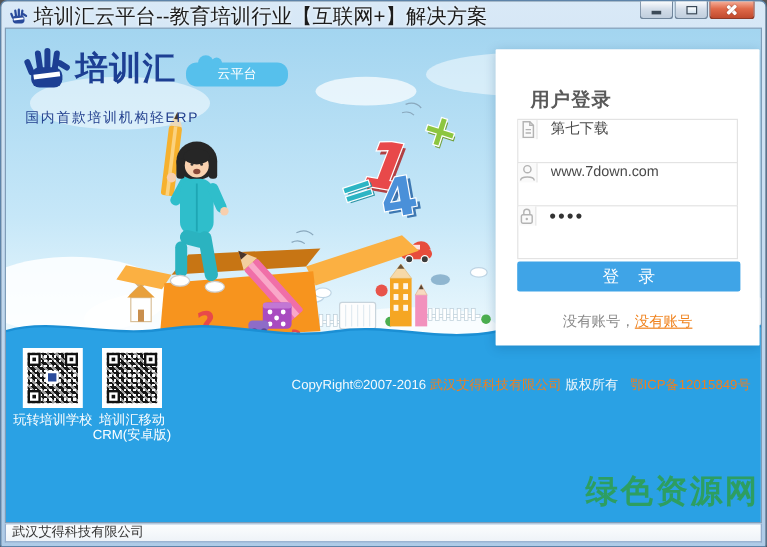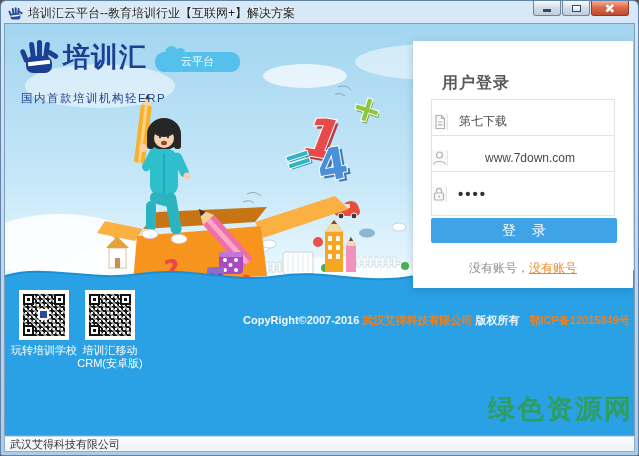--- a/index.html
+++ b/index.html
@@ -4,21 +4,21 @@
 <style>
   * { margin:0; padding:0; box-sizing:border-box; }
   body { font-family:"Liberation Sans", sans-serif; background:#555; }
 
   
   .window { width:639px; height:456px; border:1px solid #5d83a8;
     border-radius:6px 6px 2px 2px; background:linear-gradient(#d9e9f7,#aecbe7);
     padding:0 3px 3px; position:relative; overflow:hidden; }
   .titlebar { height:22px; position:relative; display:flex; align-items:center; padding:3px 4px 0; }
   .app-icon { width:15px; height:15px; flex:0 0 auto; }
-  .title-text { font-size:12px; color:#1c1c1c; margin-left:5px; white-space:nowrap;
+  .title-text { font-size:17px; color:#1c1c1c; margin-left:5px; white-space:nowrap;
     text-shadow:0 0 3px #fff; }
   .winbtns { position:absolute; right:6px; top:0; display:flex; }
   .winbtn { width:28px; height:15px; border:1px solid #70859b; border-top:none;
     border-radius:0 0 3px 3px; background:linear-gradient(#fcfdfe,#d3dde9 48%,#c0cedd);
     margin-left:1px; display:flex; align-items:center; justify-content:center; cursor:pointer; }
   .winbtn.min i { display:block; width:8px; height:3px; background:#3c4a58; margin-top:4px; }
   .winbtn.max i { display:block; width:9px; height:7px; border:1px solid #3c4a58;
     background:linear-gradient(#fff,#cfe0ee); }
   .winbtn.close { width:38px; background:linear-gradient(#f6b09a,#e06a4a 45%,#c04a2e);
     border-color:#8e3a28; position:relative; }
@@ -48,27 +48,27 @@
   .cloud-badge b { position:relative; z-index:1; font-weight:normal; }
   .brand-tagline { font-size:11.5px; color:#24418f; letter-spacing:1.5px; margin-top:14px;
     margin-left:2px; }
 
   
   .login-card { position:absolute; left:408px; top:17px; width:220px; height:247px;
     background:#fff; border-radius:1px; box-shadow:0 2px 9px rgba(10,60,110,.22); }
   .login-title { position:absolute; left:29px; top:32px; font-size:16px; color:#595959;
     font-weight:bold; letter-spacing:1px; }
   .field { position:absolute; left:18px; width:184px; height:45px;
-    border:1px solid #e3e3e3; background:#fff; display:flex; align-items:center; }
+    border:1px solid #e3e3e3; background:#fff; display:flex; align-items:flex-start; }
   .field .icon-box { width:27px; border-right:1px solid #e6e6e6; background:#fafafa;
     display:flex; align-items:center; justify-content:center; color:#b3b3b3; }
   .field input { flex:1; border:0; outline:none; font-size:12px; color:#4a4a4a;
     padding:0 0 0 11px; background:transparent; font-family:"Liberation Sans",sans-serif; }
   .field input.pwd { font-size:15px; font-weight:bold; letter-spacing:2px; color:#333; }
-  .f1 { top:58px; } .f2 { top:94px;gap:26px; } .f3 { top:130px; }
+  .f1 { top:58px; } .f2 { top:94px; } .f3 { top:130px; }
   .login-btn { position:absolute; left:18px; top:177px; width:186px; height:25px;
     border:0; border-radius:2px; background:#3fa4e7; color:#fff; font-size:14px;
     letter-spacing:6px; padding-left:6px; cursor:pointer; font-family:"Liberation Sans",sans-serif; }
   .register-row { position:absolute; top:219px; width:100%; text-align:center;
     font-size:12px; color:#8b8b8b; }
   .register-link { color:#f0831e; text-decoration:underline; cursor:pointer; }
 
   
   .qr { position:absolute; top:266px; width:50px; height:50px; background:#fff;
     padding:4px; }
@@ -85,21 +85,21 @@
   .finder.tl { left:0; top:0; } .finder.tr { right:0; top:0; } .finder.bl { left:0; bottom:0; }
   .qr-logo-dot { position:absolute; left:15px; top:15px; width:11px; height:11px;
     background:#2a4b9b; border:2px solid #fff; border-radius:2px; }
   .qr-label { position:absolute; top:320px; font-size:11px; color:#fff; text-align:center;
     line-height:13px; }
   .qr-label.l1 { left:2px; width:74px; }
   .qr-label.l2 { left:70px; width:70px;text-align:center; }
 
   
   .copyright { position:absolute; left:238px; top:289px; font-size:11px; color:#f2f8fc;
-    white-space:nowrap;font-weight:bold; }
+    white-space:nowrap; }
   .copyright .orange { color:#ef7f1f; }
   .copyright .sp { margin-left:7px; }
 
   
   .watermark { position:absolute; right:1px; top:371px; text-align:left;
     font-weight:bold; line-height:1.05; }
   .watermark .site { font-size:27px; letter-spacing:2px; color:rgba(46,158,60,.78); }
   .watermark .url { font-size:19px; color:rgba(46,158,60,.62); }
 
   

